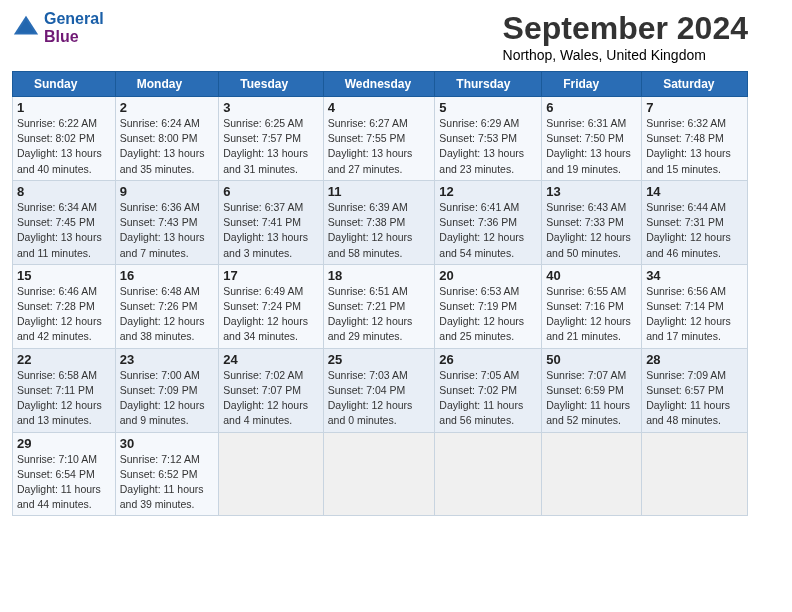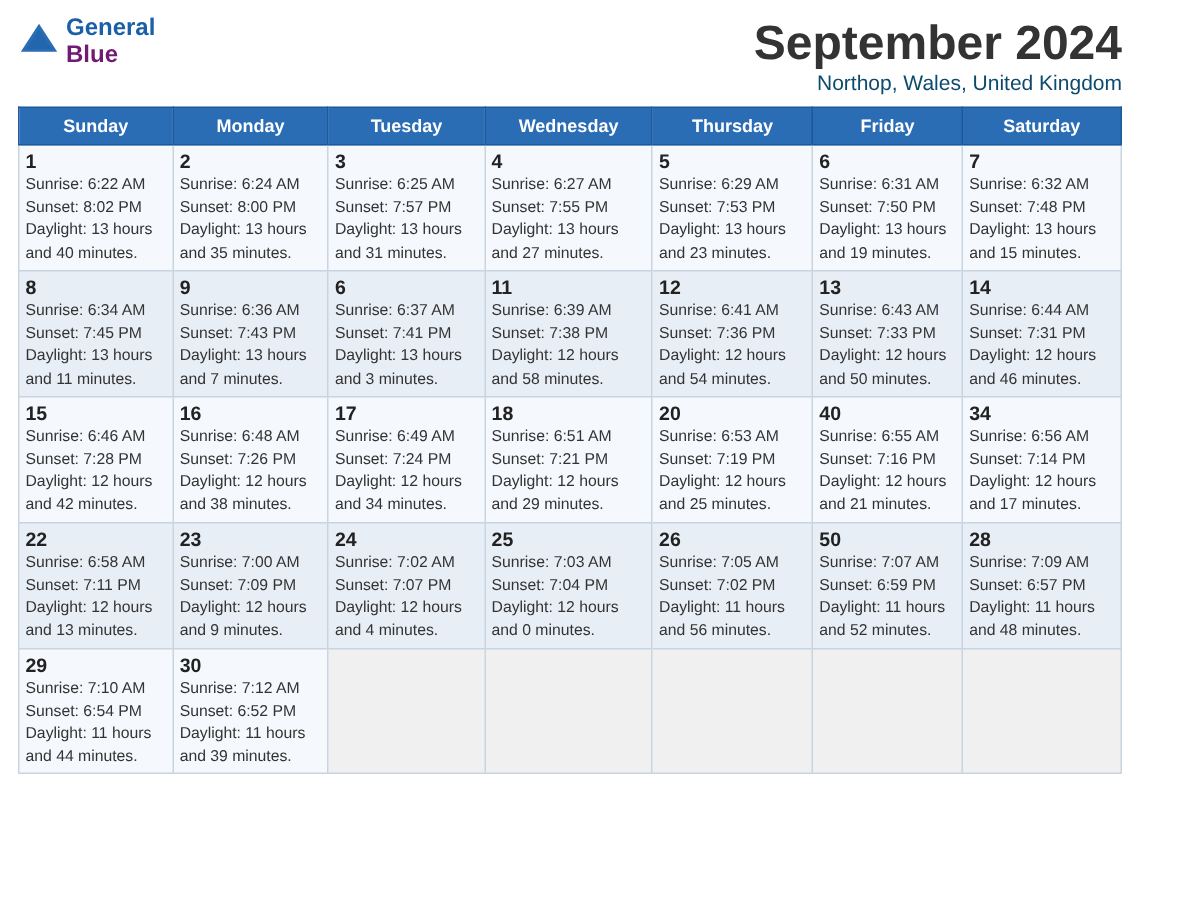--- a/index.html
+++ b/index.html
@@ -23,43 +23,43 @@
     .logo {
       display: flex;
       align-items: center;
       gap: 4px;
     }
     .logo-icon {
       width: 28px;
       height: 28px;
     }
     .title-area {
-      text-align: right;
+      text-align: left;
     }
     .month-title {
       font-size: 32px;
       font-weight: bold;
       color: #333;
     }
     .location {
       font-size: 14px;
-      color: #0c4a6e;
+      color: #000000;
     }
     table {
       width: 100%;
       border-collapse: collapse;
       font-size: 11px;
     }
     thead tr {
       background-color: #2a6db5;
       color: #fff;
     }
     thead th {
       padding: 5px 21px;
-      text-align: center;
+      text-align: left;
       font-size: 12px;
       font-weight: bold;
       border: 1px solid #1a5a9a;
     }
     tbody tr {
       vertical-align: top;
     }
     tbody tr:nth-child(odd) {
       background-color: #f5f8fc;
     }

